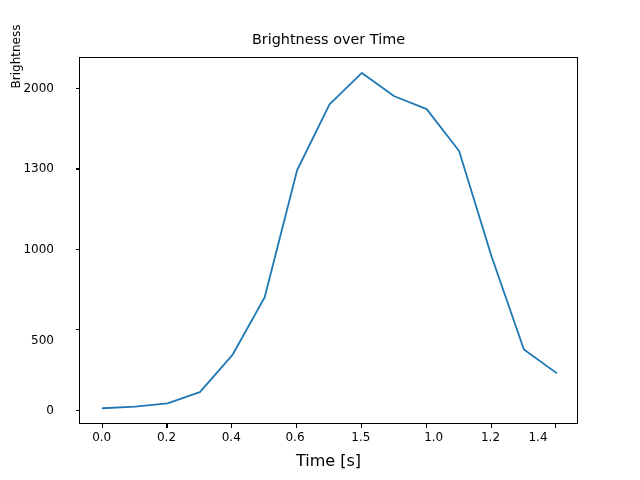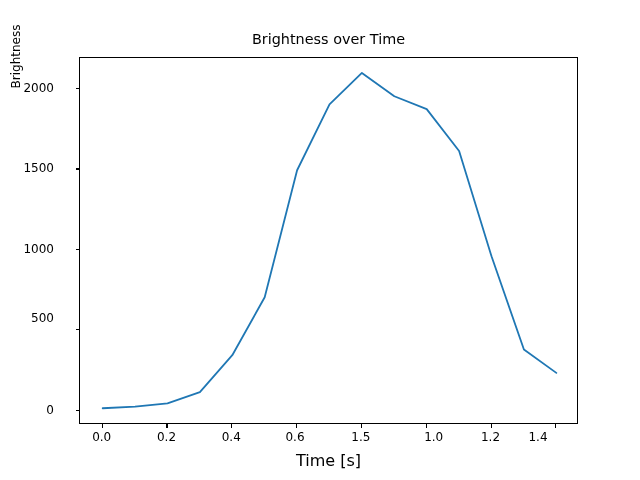--- a/index.html
+++ b/index.html
@@ -119,23 +119,23 @@
       <div class="tick-label xtick-label" style="left: 166.487px;">0.2</div>
       <div class="tick-label xtick-label" style="left: 231.292px;">0.4</div>
       <div class="tick-label xtick-label" style="left: 295px;">0.6</div>
       <div class="tick-label xtick-label" style="left: 360.903px;">1.5</div>
       <div class="tick-label xtick-label" style="left: 425.708px; margin-left: 8px;">1.0</div>
       <div class="tick-label xtick-label" style="left: 490.513px; text-align: center;">1.2</div>
       <div class="tick-label xtick-label" style="left: 538px;">1.4</div>
     </div>
   <div id="ytick-labels">
       <div class="tick-label ytick-label" style="top: 409.687px;">0</div>
-      <div class="tick-label ytick-label" style="top: 318px; margin-left: 36px;">500</div>
+      <div class="tick-label ytick-label" style="top: 340px; margin-left: 36px;">500</div>
       <div class="tick-label ytick-label" style="top: 248.863px;">1000</div>
-      <div class="tick-label ytick-label" style="top: 168.451px;">1500</div>
+      <div class="tick-label ytick-label" style="top: 168.451px;">1300</div>
       <div class="tick-label ytick-label" style="top: 88.039px;">2000</div>
     </div>
   <div id="tick-marks">
       <div class="tick-mark xtick-mark" style="left: 101.682px;"></div>
       <div class="tick-mark xtick-mark" style="left: 166.487px;"></div>
       <div class="tick-mark xtick-mark" style="left: 231.292px;"></div>
       <div class="tick-mark xtick-mark" style="left: 296.097px;"></div>
       <div class="tick-mark xtick-mark" style="left: 360.903px;"></div>
       <div class="tick-mark xtick-mark" style="left: 425.708px;"></div>
       <div class="tick-mark xtick-mark" style="left: 490.513px;"></div>

